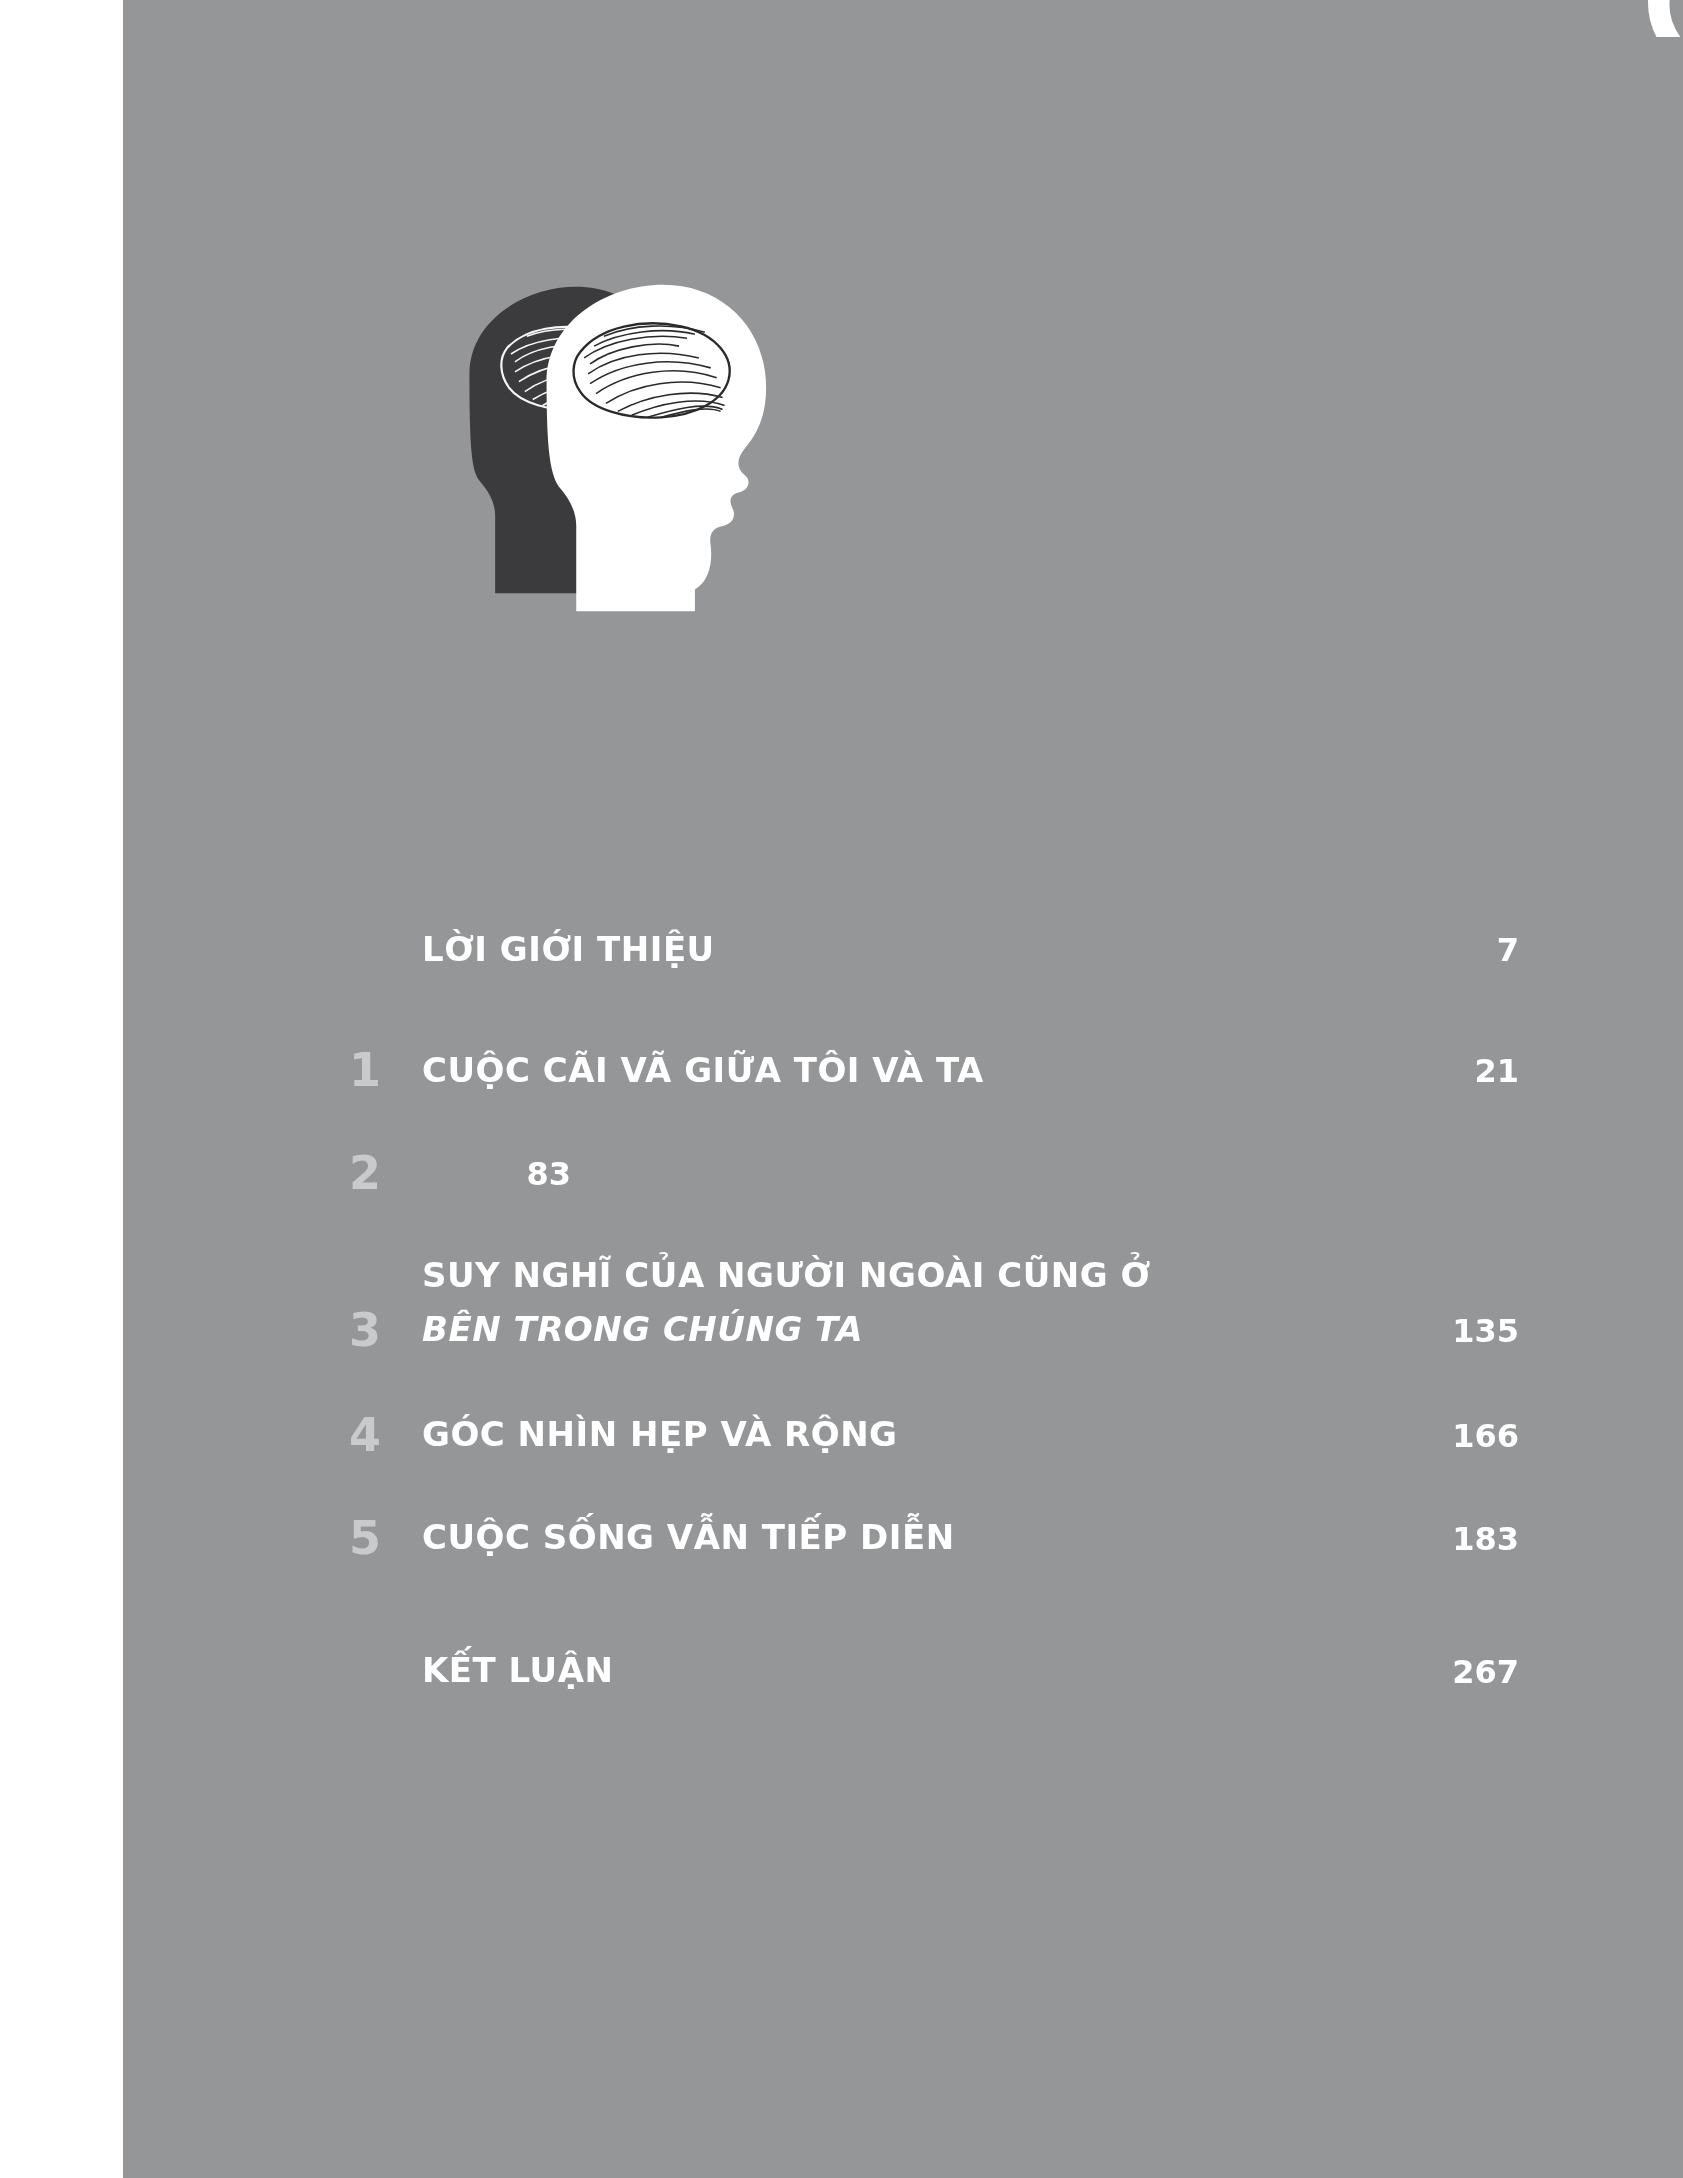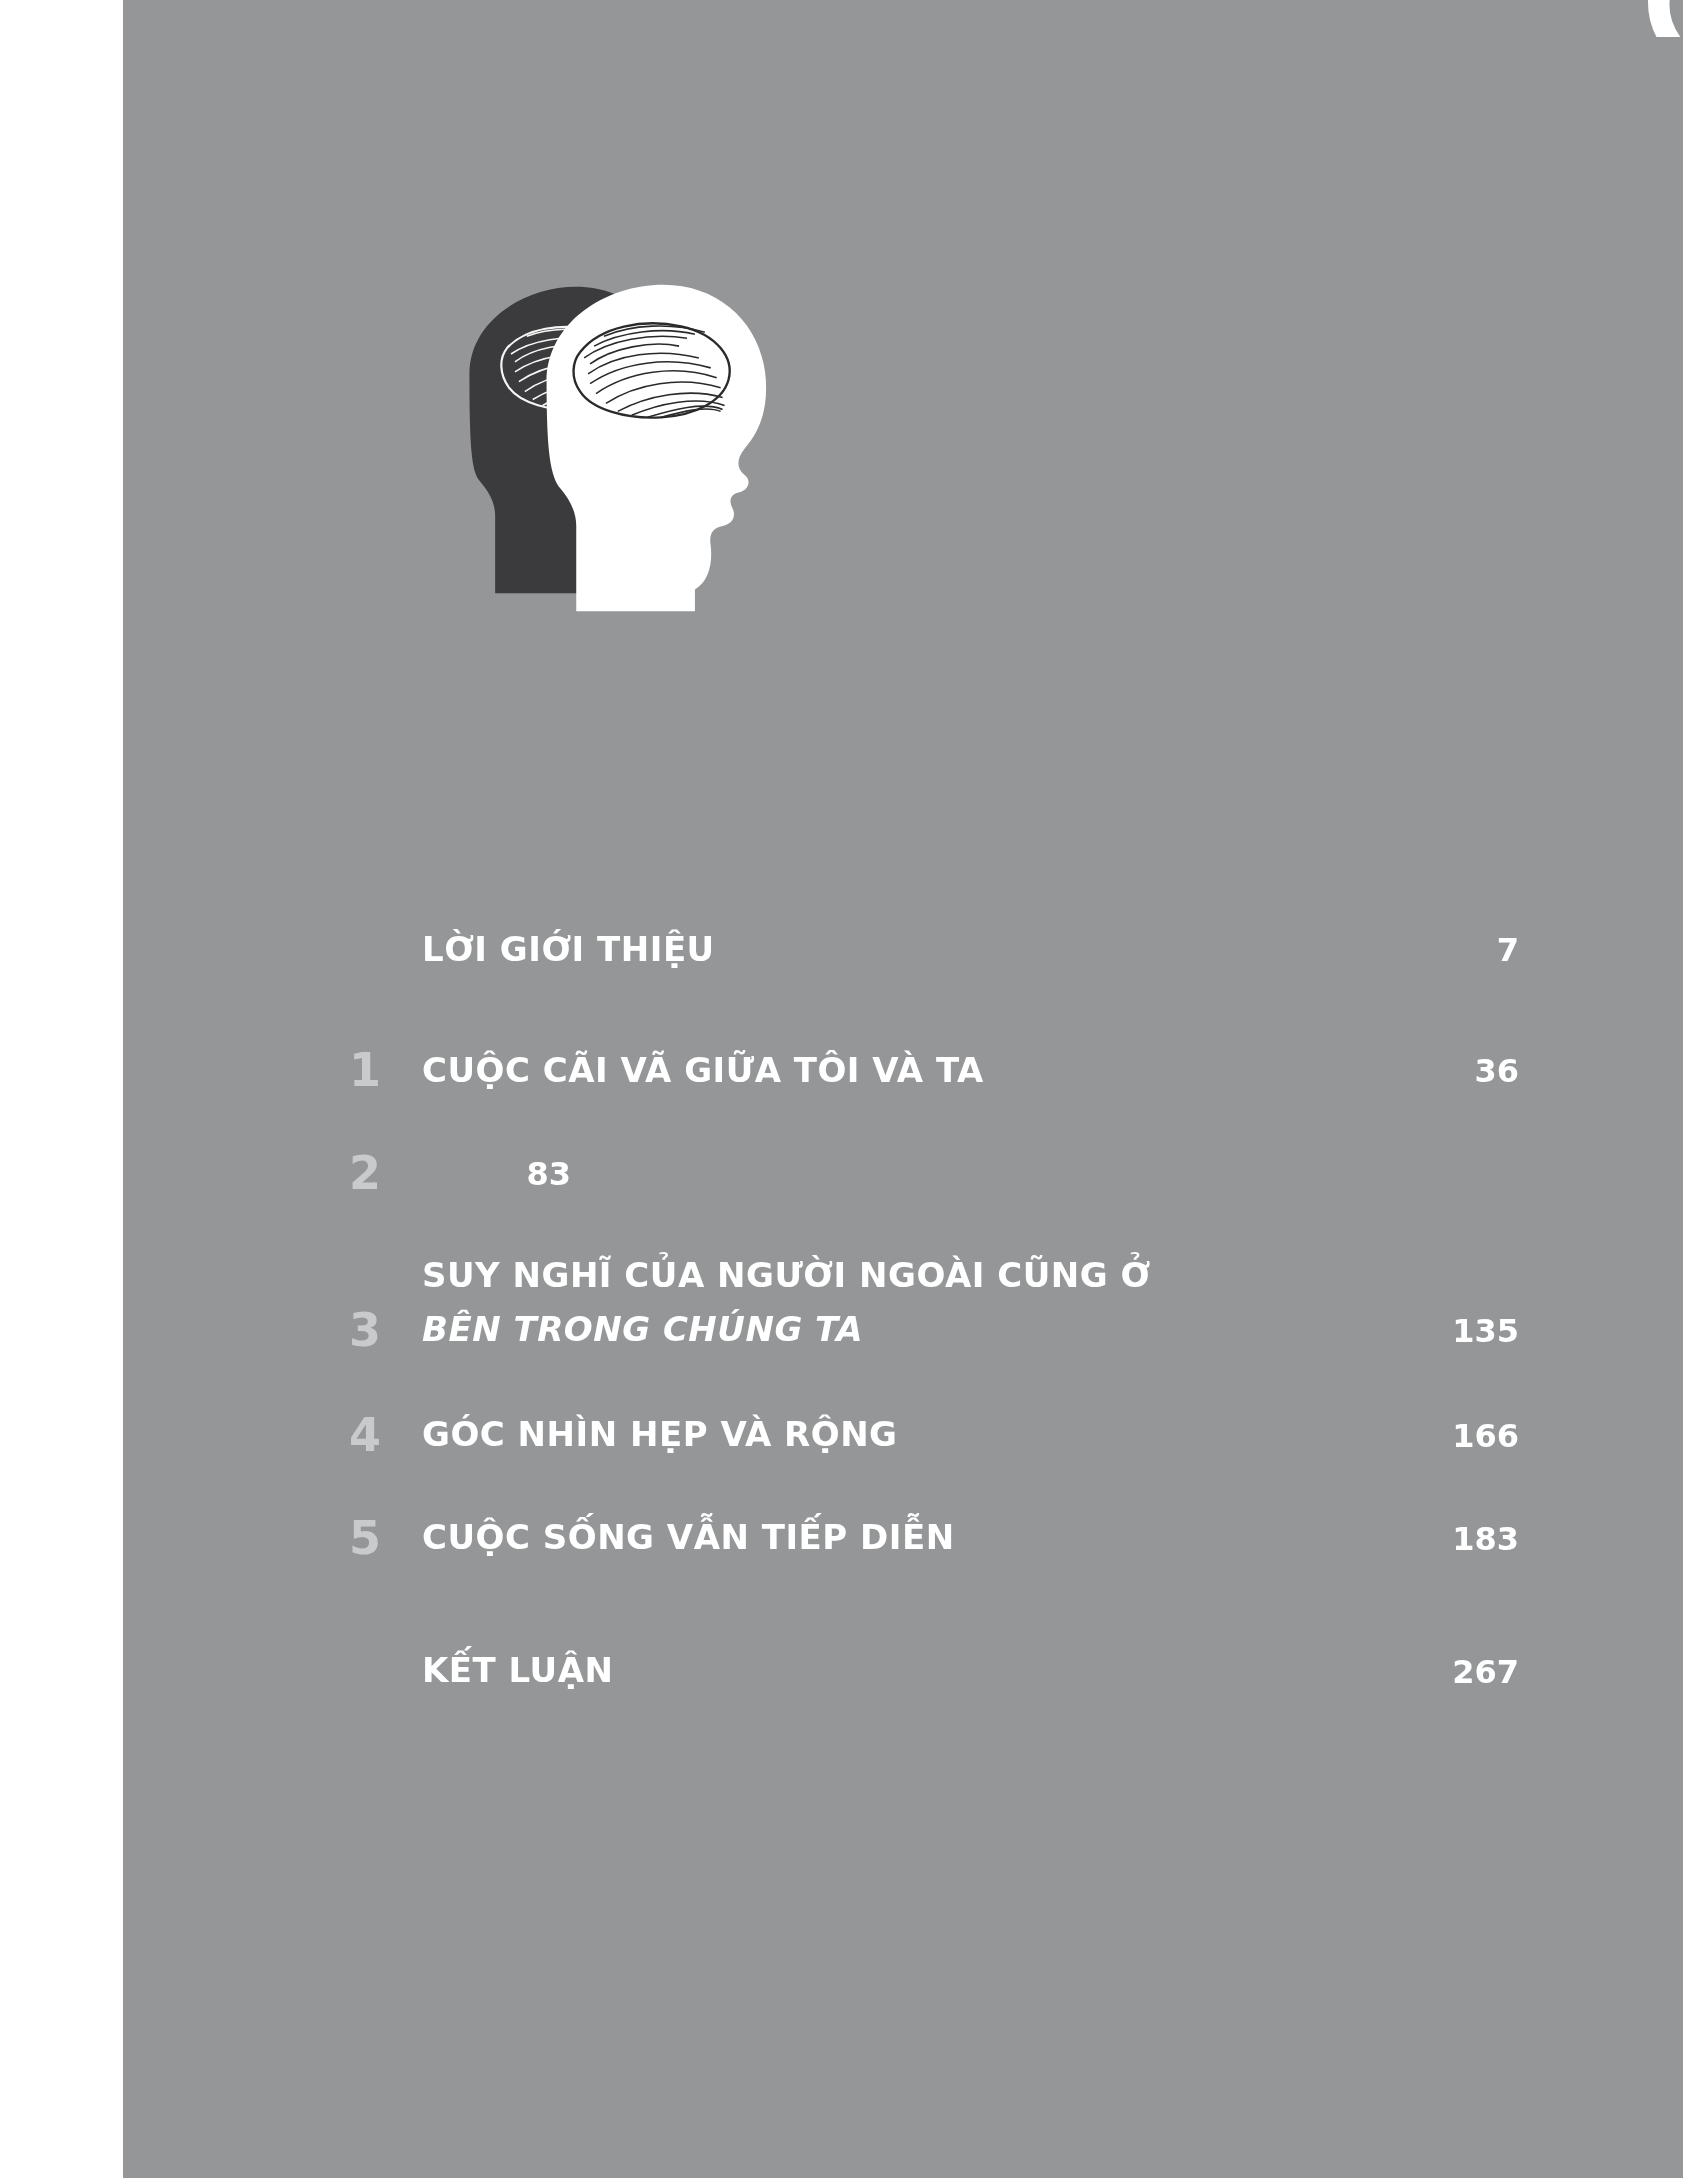--- a/index.html
+++ b/index.html
@@ -163,21 +163,21 @@
       <div class="toc-num"></div>
       <div class="toc-title">LỜI GIỚI THIỆU</div>
       <div class="toc-page">7</div>
     </div>
 
     <div class="spacer-sm"></div>
 
     <div class="toc-row">
       <div class="toc-num">1</div>
       <div class="toc-title">CUỘC CÃI VÃ GIỮA TÔI VÀ TA</div>
-      <div class="toc-page">36</div>
+      <div class="toc-page">21</div>
     </div>
 
     <div class="toc-row">
       <div class="toc-num">2</div>
       <div class="toc-page">83</div>
     </div>
 
     <div class="toc-row tall">
       <div class="toc-num">3</div>
       <div class="toc-title">

